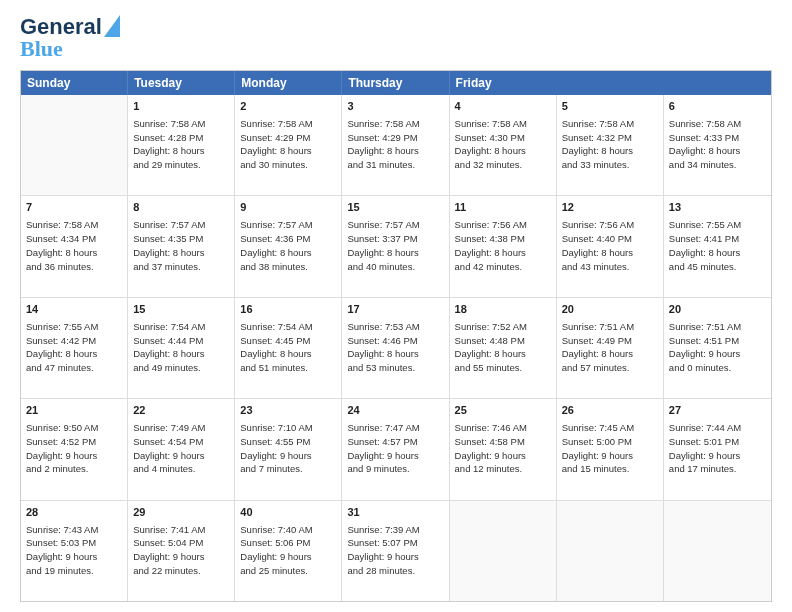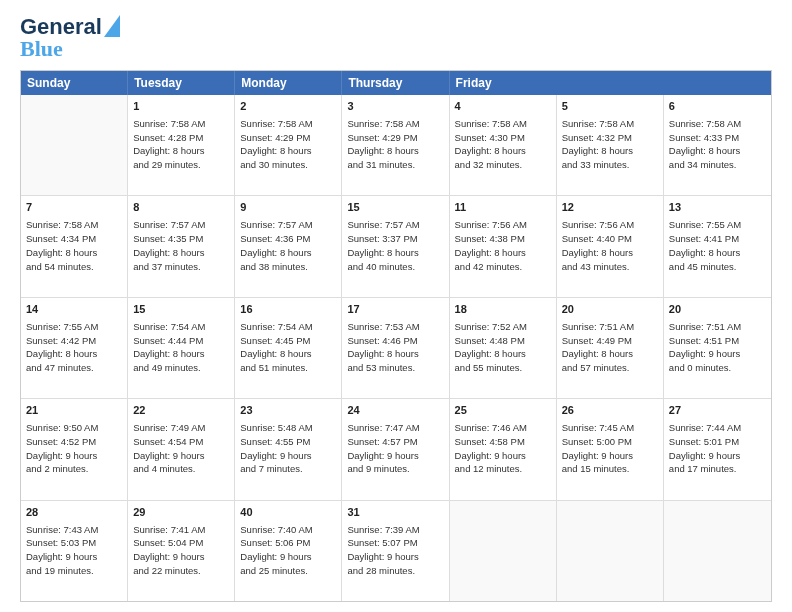--- a/index.html
+++ b/index.html
@@ -178,21 +178,21 @@
             <div class="cell-text">Daylight: 8 hours</div>
             <div class="cell-text">and 34 minutes.</div>
           </div>
         </div>
         <div class="cal-row">
           <div class="cal-cell">
             <span class="day-num">7</span>
             <div class="cell-text">Sunrise: 7:58 AM</div>
             <div class="cell-text">Sunset: 4:34 PM</div>
             <div class="cell-text">Daylight: 8 hours</div>
-            <div class="cell-text">and 54 minutes.</div>
+            <div class="cell-text">and 36 minutes.</div>
           </div>
           <div class="cal-cell">
             <span class="day-num">8</span>
             <div class="cell-text">Sunrise: 7:57 AM</div>
             <div class="cell-text">Sunset: 4:35 PM</div>
             <div class="cell-text">Daylight: 8 hours</div>
             <div class="cell-text">and 37 minutes.</div>
           </div>
           <div class="cal-cell">
             <span class="day-num">9</span>
@@ -291,21 +291,21 @@
           </div>
           <div class="cal-cell">
             <span class="day-num">22</span>
             <div class="cell-text">Sunrise: 7:49 AM</div>
             <div class="cell-text">Sunset: 4:54 PM</div>
             <div class="cell-text">Daylight: 9 hours</div>
             <div class="cell-text">and 4 minutes.</div>
           </div>
           <div class="cal-cell">
             <span class="day-num">23</span>
-            <div class="cell-text">Sunrise: 5:48 AM</div>
+            <div class="cell-text">Sunrise: 7:10 AM</div>
             <div class="cell-text">Sunset: 4:55 PM</div>
             <div class="cell-text">Daylight: 9 hours</div>
             <div class="cell-text">and 7 minutes.</div>
           </div>
           <div class="cal-cell">
             <span class="day-num">24</span>
             <div class="cell-text">Sunrise: 7:47 AM</div>
             <div class="cell-text">Sunset: 4:57 PM</div>
             <div class="cell-text">Daylight: 9 hours</div>
             <div class="cell-text">and 9 minutes.</div>

